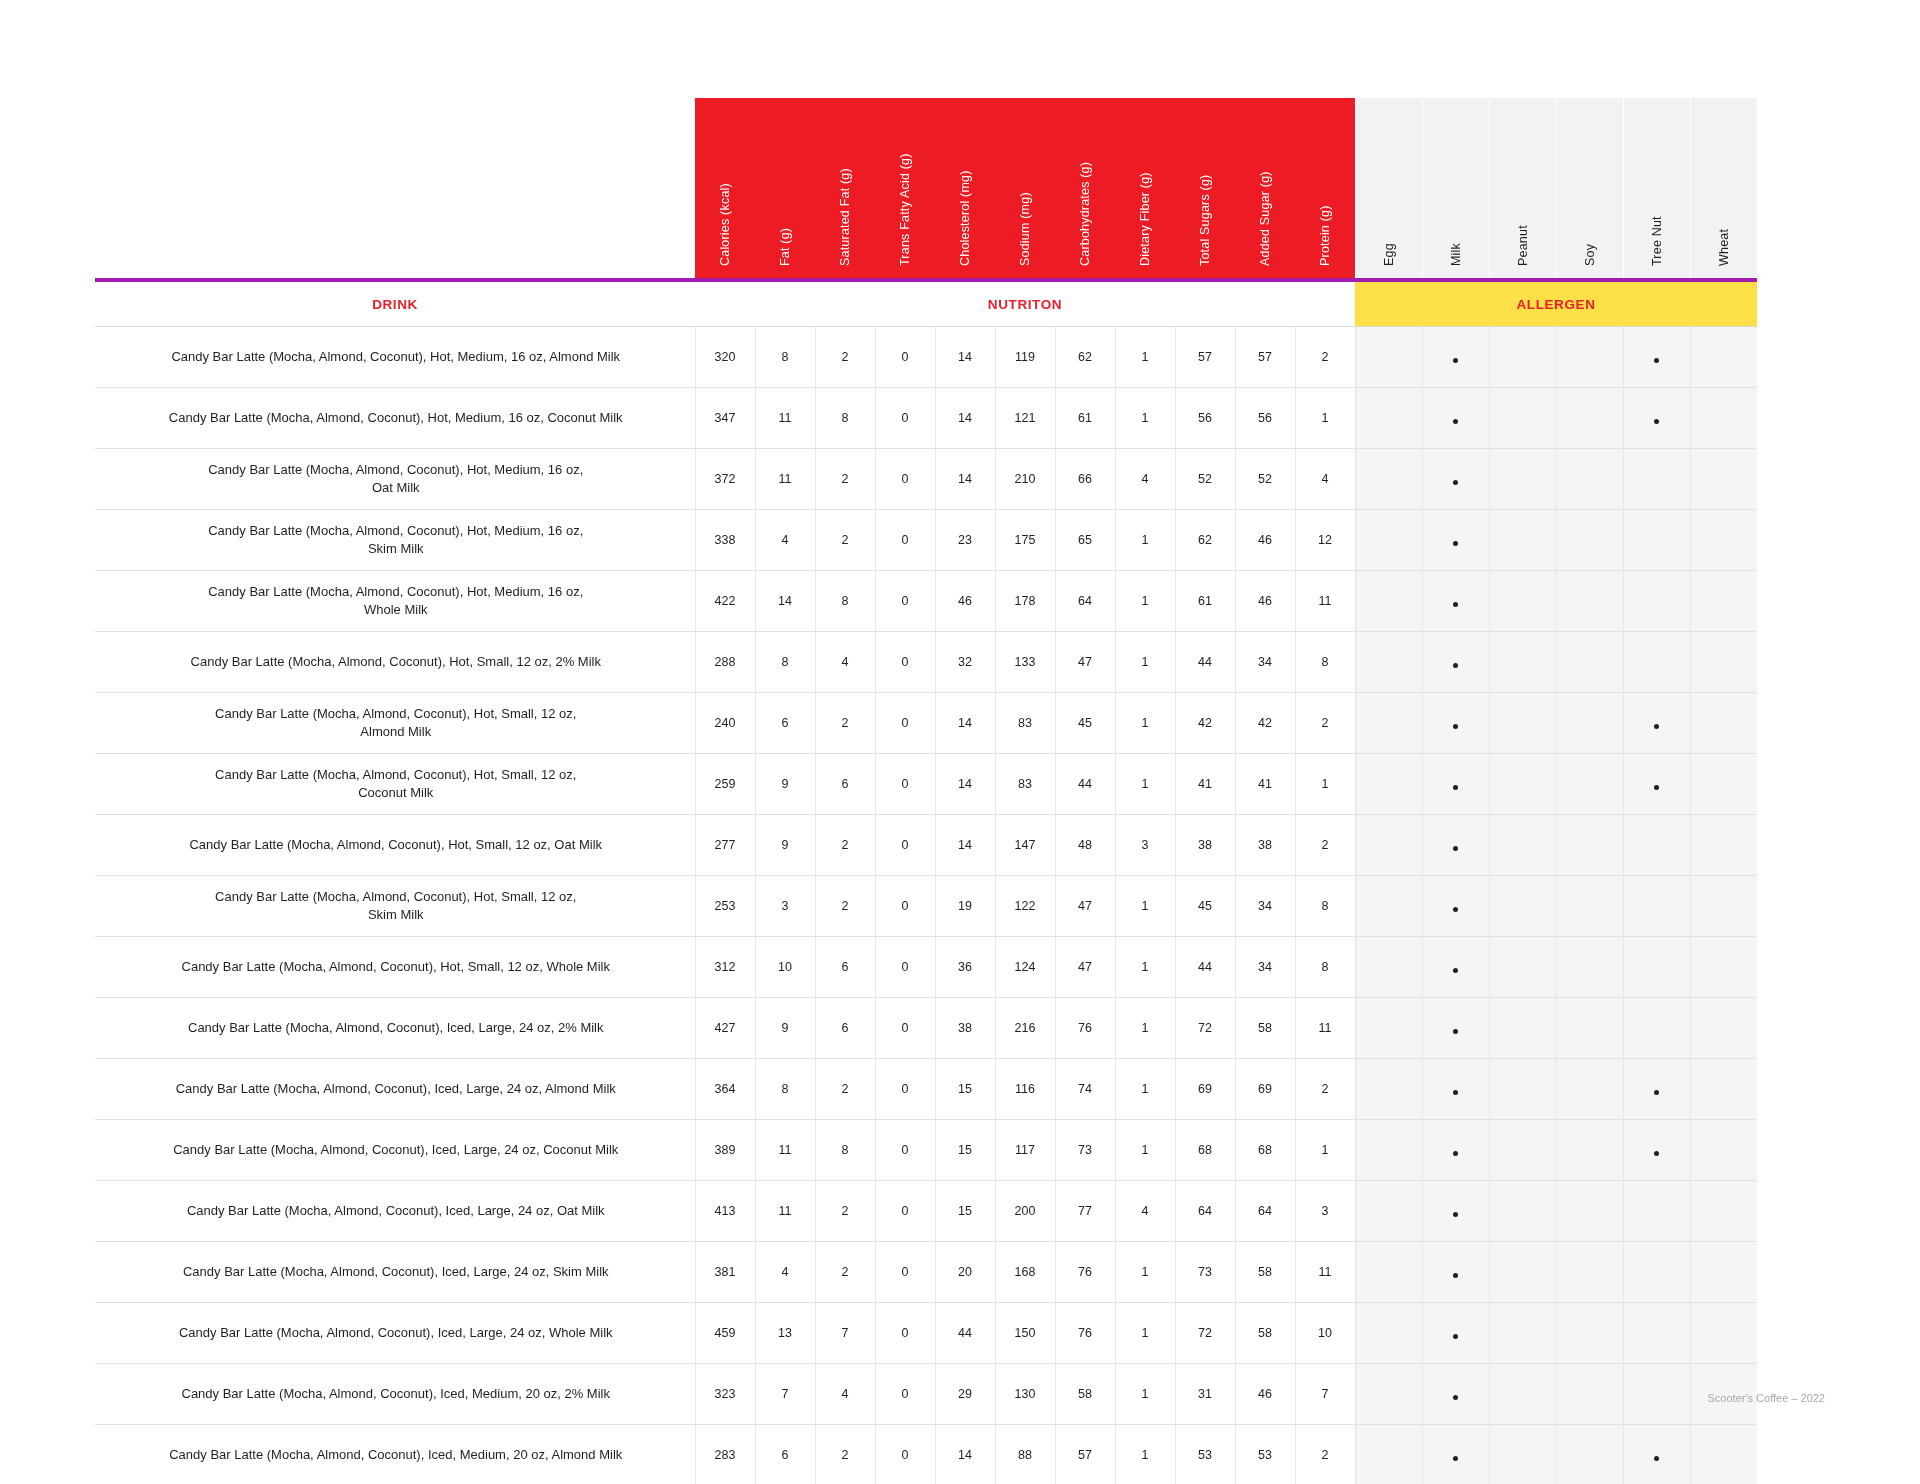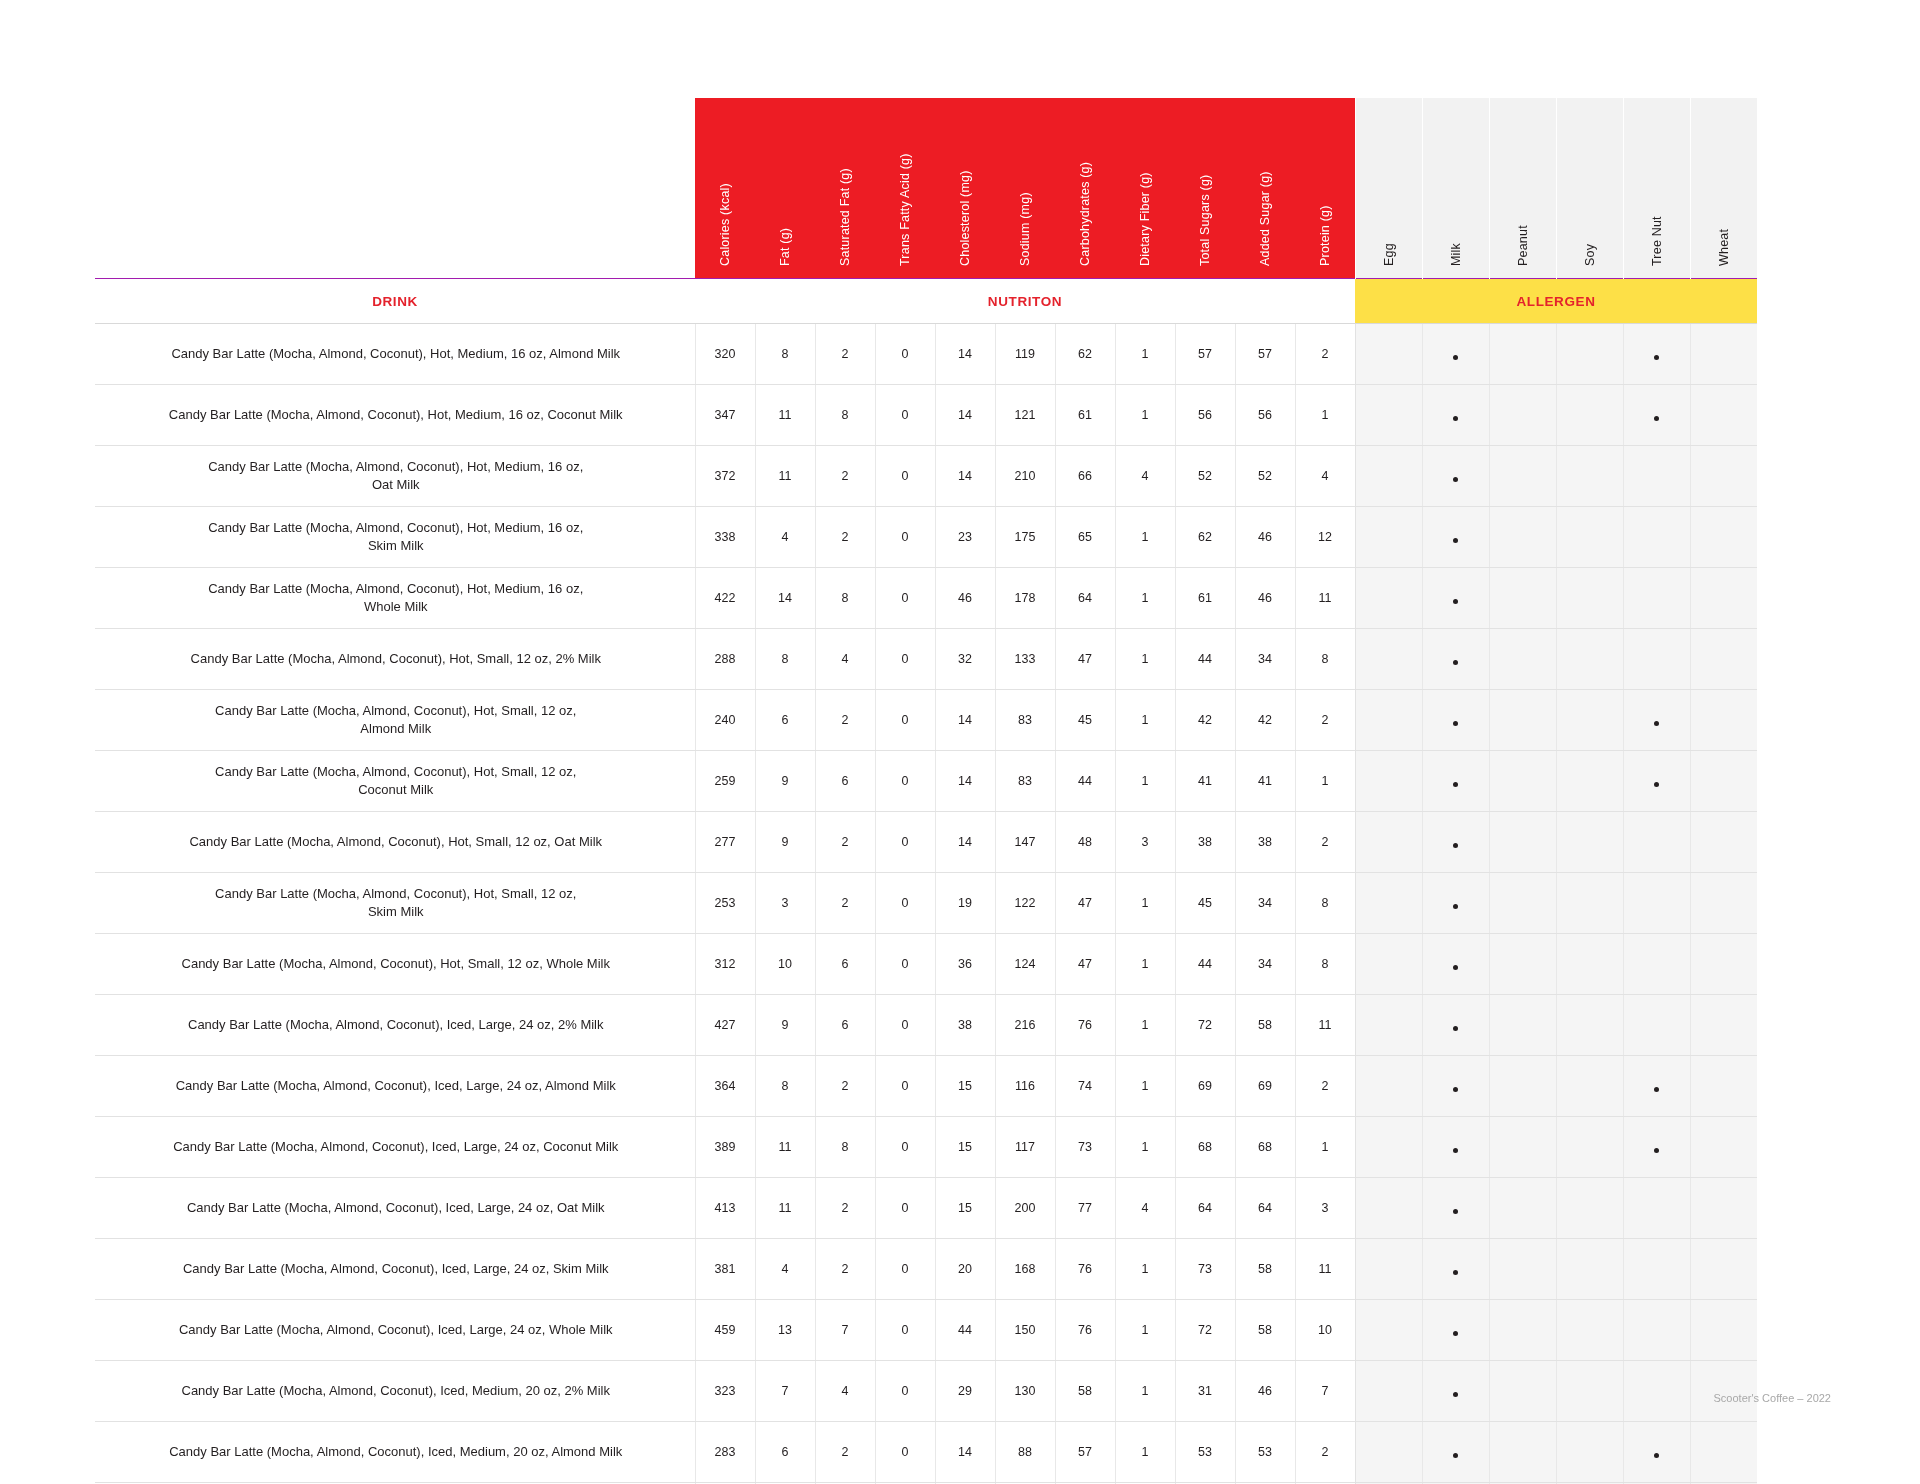--- a/index.html
+++ b/index.html
@@ -152,21 +152,21 @@
 
   
   .sec-row td {
     height: 44px;
     font-weight: bold;
     color: #e4222c;
     font-size: 13.5px;
     letter-spacing: .6px;
     text-align: center;
     background: #ffffff;
-    border-top: 1px solid #a21caf;
+    border-top: 4px solid #a21caf;
     border-bottom: 1px solid #d9d9d9;
   }
   .sec-row td.sec-allergen {
     background: #fde047;
   }
 
   
   tr.data td {
     border-bottom: 1px solid #e2e2e2;
     height: 48px;
@@ -194,21 +194,21 @@
     height: 5px;
     border-radius: 50%;
     background: #231f20;
   }
   .col-sep {
     border-left: 1px solid #e8e8e8;
   }
 
   .footer {
     position: absolute;
-    right: 89px;
+    right: 95px;
     bottom: 80px;
     font-size: 11px;
     color: #a8a8a8;
   }
 </style>
 </head>
 <body>
 
 <div class="page">
 

